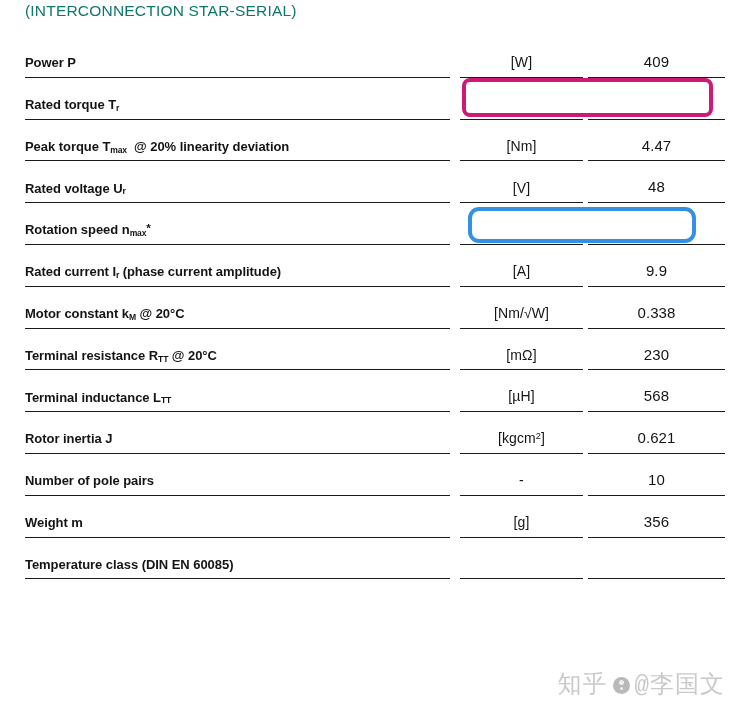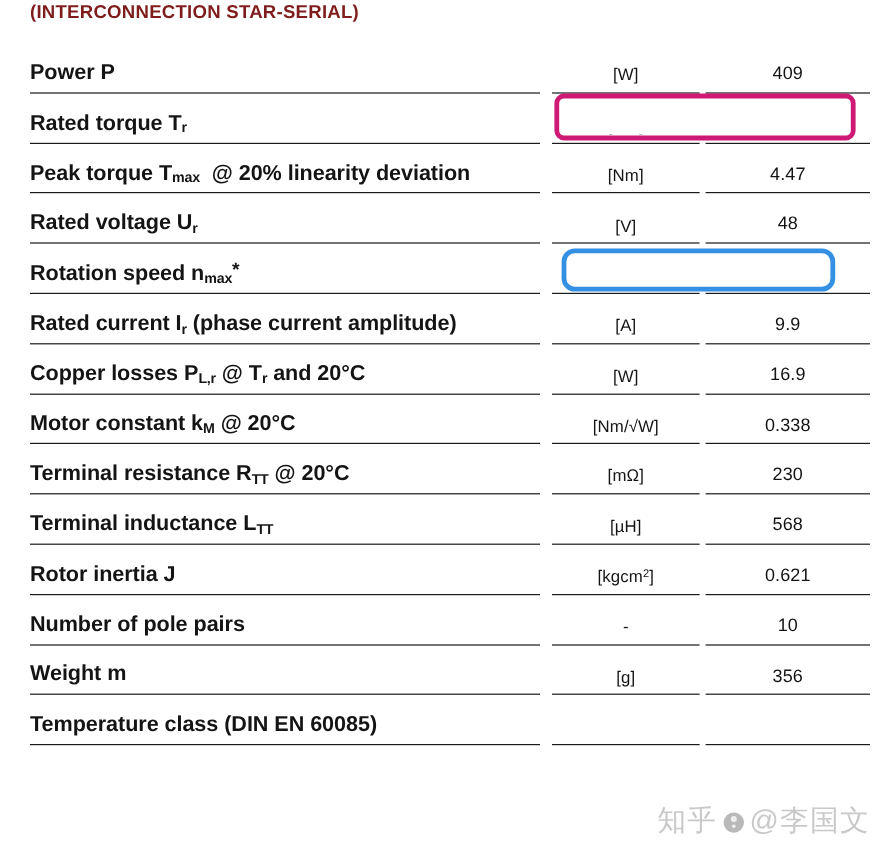--- a/index.html
+++ b/index.html
@@ -22,23 +22,23 @@
     height: 714px;
     box-sizing: border-box;
   }
 
   
   .sheet-heading {
     position: absolute;
     left: 25px;
     top: 2px;
     font-size: 15.5px;
-    font-weight: bold;
+    font-weight: normal;
     letter-spacing: 0.2px;
-    color: #7f1d1d;
+    color: #0f766e;
     white-space: nowrap;
   }
 
   
   table.spec-table {
     position: absolute;
     left: 25px;
     top: 36px;
     width: 700px;
     border-collapse: collapse;
@@ -65,21 +65,21 @@
     border-bottom: 1.6px solid #1a1a1a;
     box-sizing: border-box;
     height: 41.8px;
     position: relative;
   }
   .cell-gap .cell-inner {
     border-bottom: none;
   }
 
   .lbl {
-    font-size: 18px;
+    font-size: 13px;
     font-weight: bold;
     letter-spacing: -0.05px;
     white-space: nowrap;
     position: absolute;
     left: 0;
     bottom: 7px;
   }
   .unit, .val {
     font-size: 15px;
     font-weight: normal;
@@ -149,21 +149,21 @@
 
   
   .watermark {
     position: absolute;
     right: 8px;
     top: 668px;
     font-size: 24px;
     color: #c9c9c9;
     letter-spacing: 1px;
     white-space: nowrap;
-    font-family: Liberation Sans, sans-serif;
+    font-family: Liberation Mono, monospace;
     display: flex;
     align-items: center;
     gap: 5px;
   }
   .wm-badge {
     display: inline-block;
     width: 17px;
     height: 17px;
     border-radius: 50%;
     background: #b9b9b9;
@@ -331,43 +331,20 @@
           </td>
           <td>
             <span class="cell-inner">
               <span class="val">9.9</span>
             </span>
           </td>
         </tr>
         <tr>
           <td>
             <span class="cell-inner">
-              <span class="lbl">Copper losses P<sub>L,r</sub> @ T<sub>r</sub> and 20°C</span>
-            </span>
-          </td>
-          <td class="cell-gap">
-            <span class="cell-inner"></span>
-          </td>
-          <td>
-            <span class="cell-inner">
-              <span class="unit">[W]</span>
-            </span>
-          </td>
-          <td class="cell-gap">
-            <span class="cell-inner"></span>
-          </td>
-          <td>
-            <span class="cell-inner">
-              <span class="val">16.9</span>
-            </span>
-          </td>
-        </tr>
-        <tr>
-          <td>
-            <span class="cell-inner">
               <span class="lbl">Motor constant k<sub>M</sub> @ 20°C</span>
             </span>
           </td>
           <td class="cell-gap">
             <span class="cell-inner"></span>
           </td>
           <td>
             <span class="cell-inner">
               <span class="unit">[Nm/√W]</span>
             </span>

